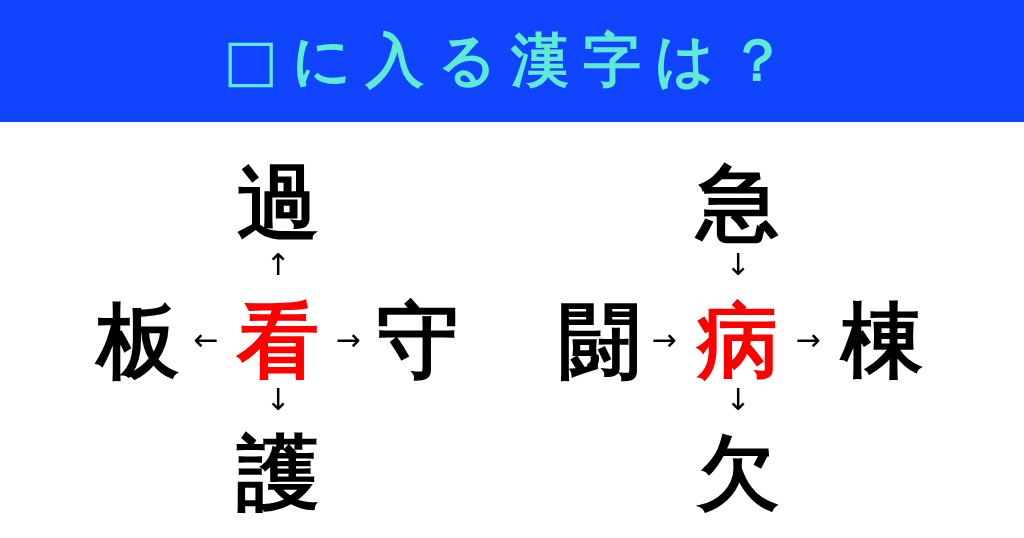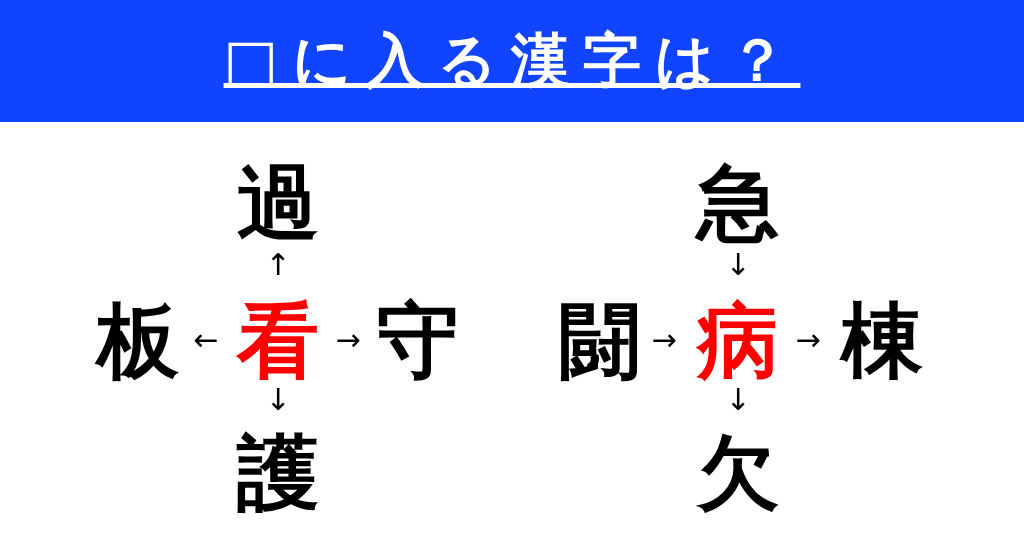--- a/index.html
+++ b/index.html
@@ -1,20 +1,20 @@
 <!DOCTYPE html>
 <html><head>
 <meta charset="utf-8">
 <style>
   html, body { margin:0; padding:0; }
   body { width:1024px; height:538px; background:#ffffff; position:relative; overflow:hidden;
          font-family: "DejaVu Sans", sans-serif; }
   .header { position:absolute; left:0; top:0; width:1024px; height:122px; background:#1144ff;
             display:flex; align-items:center; justify-content:center; }
-  .title { color:#ffffff; font-size:58px; font-weight:bold; letter-spacing:14px;text-decoration:underline; }
+  .title { color:#5eead4; font-size:58px; font-weight:bold; letter-spacing:14px; }
   .kanji { position:absolute; font-size:82px; font-weight:bold; color:#000; line-height:1;
            width:100px; text-align:center; }
   .center { color:#ff0000; }
   .arrow { position:absolute; font-size:30px; color:#000; line-height:1; width:40px; text-align:center; }
 </style>
 </head>
 <body>
 
 <div class="header">
   <div class="title">□に入る漢字は？</div>

